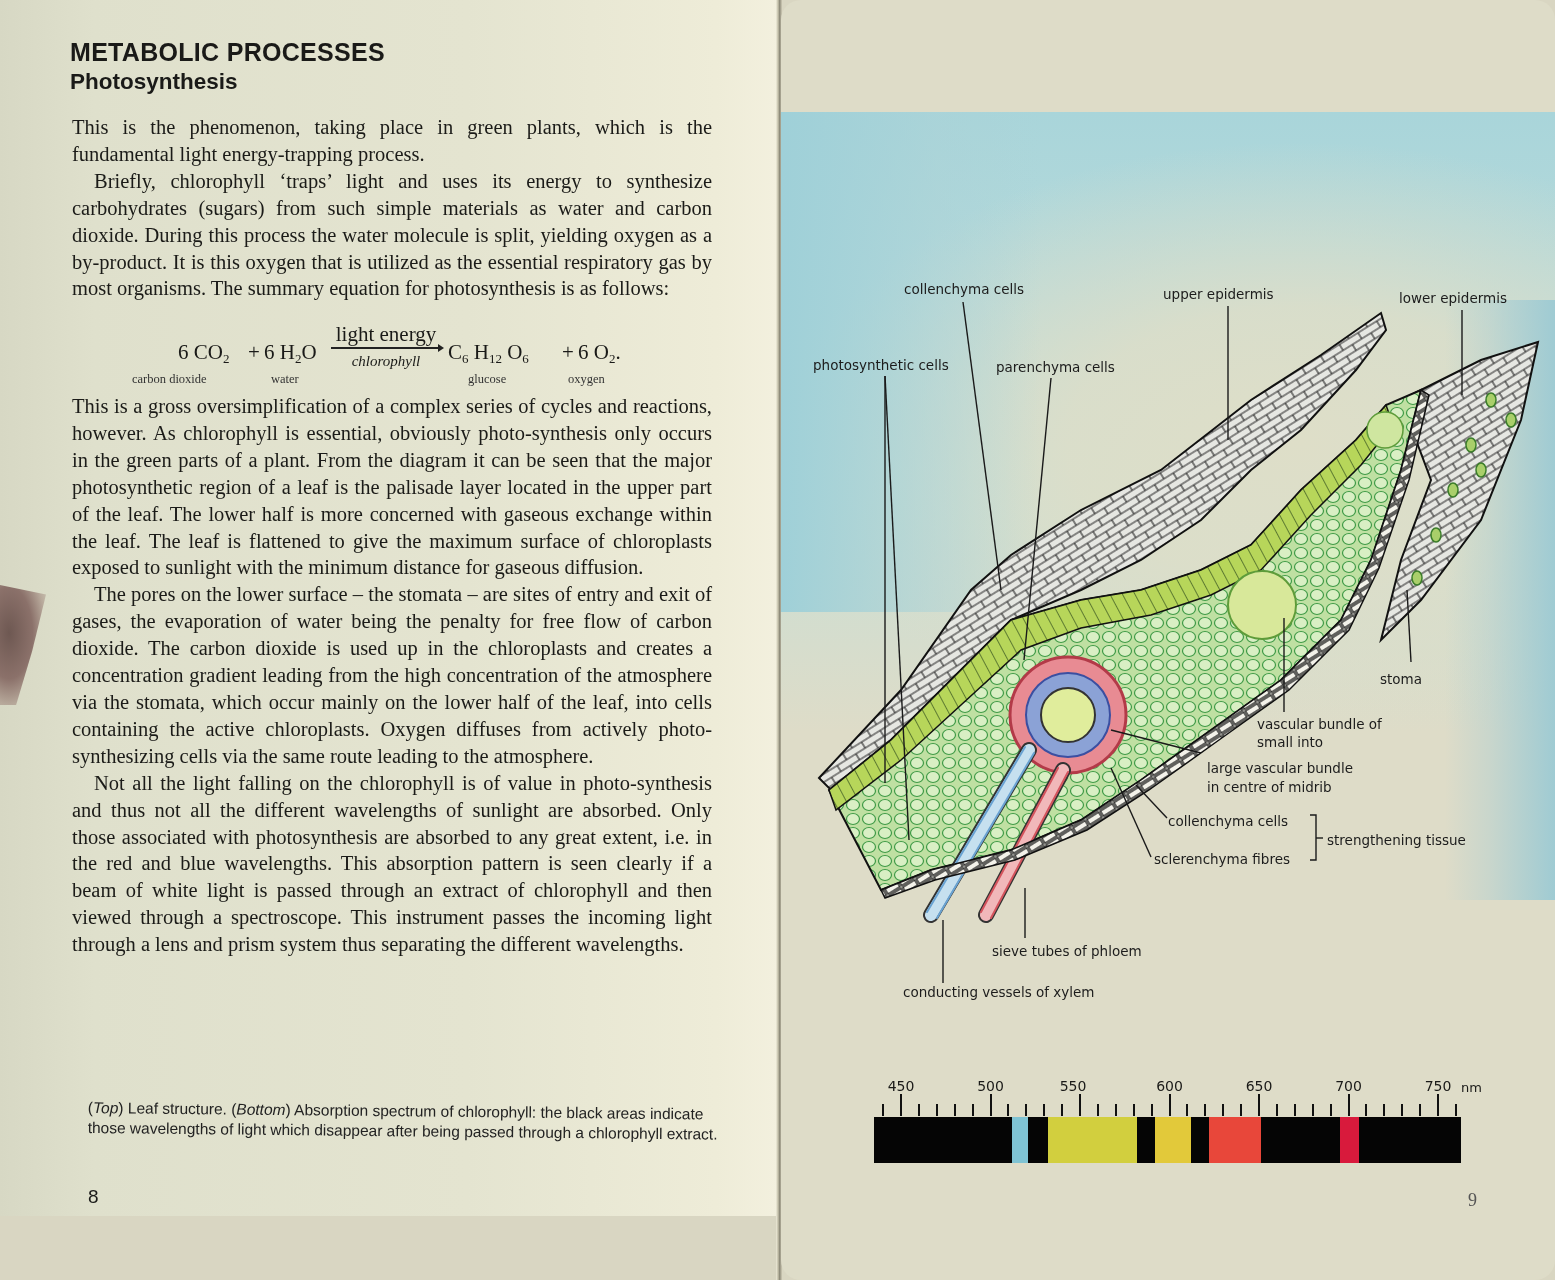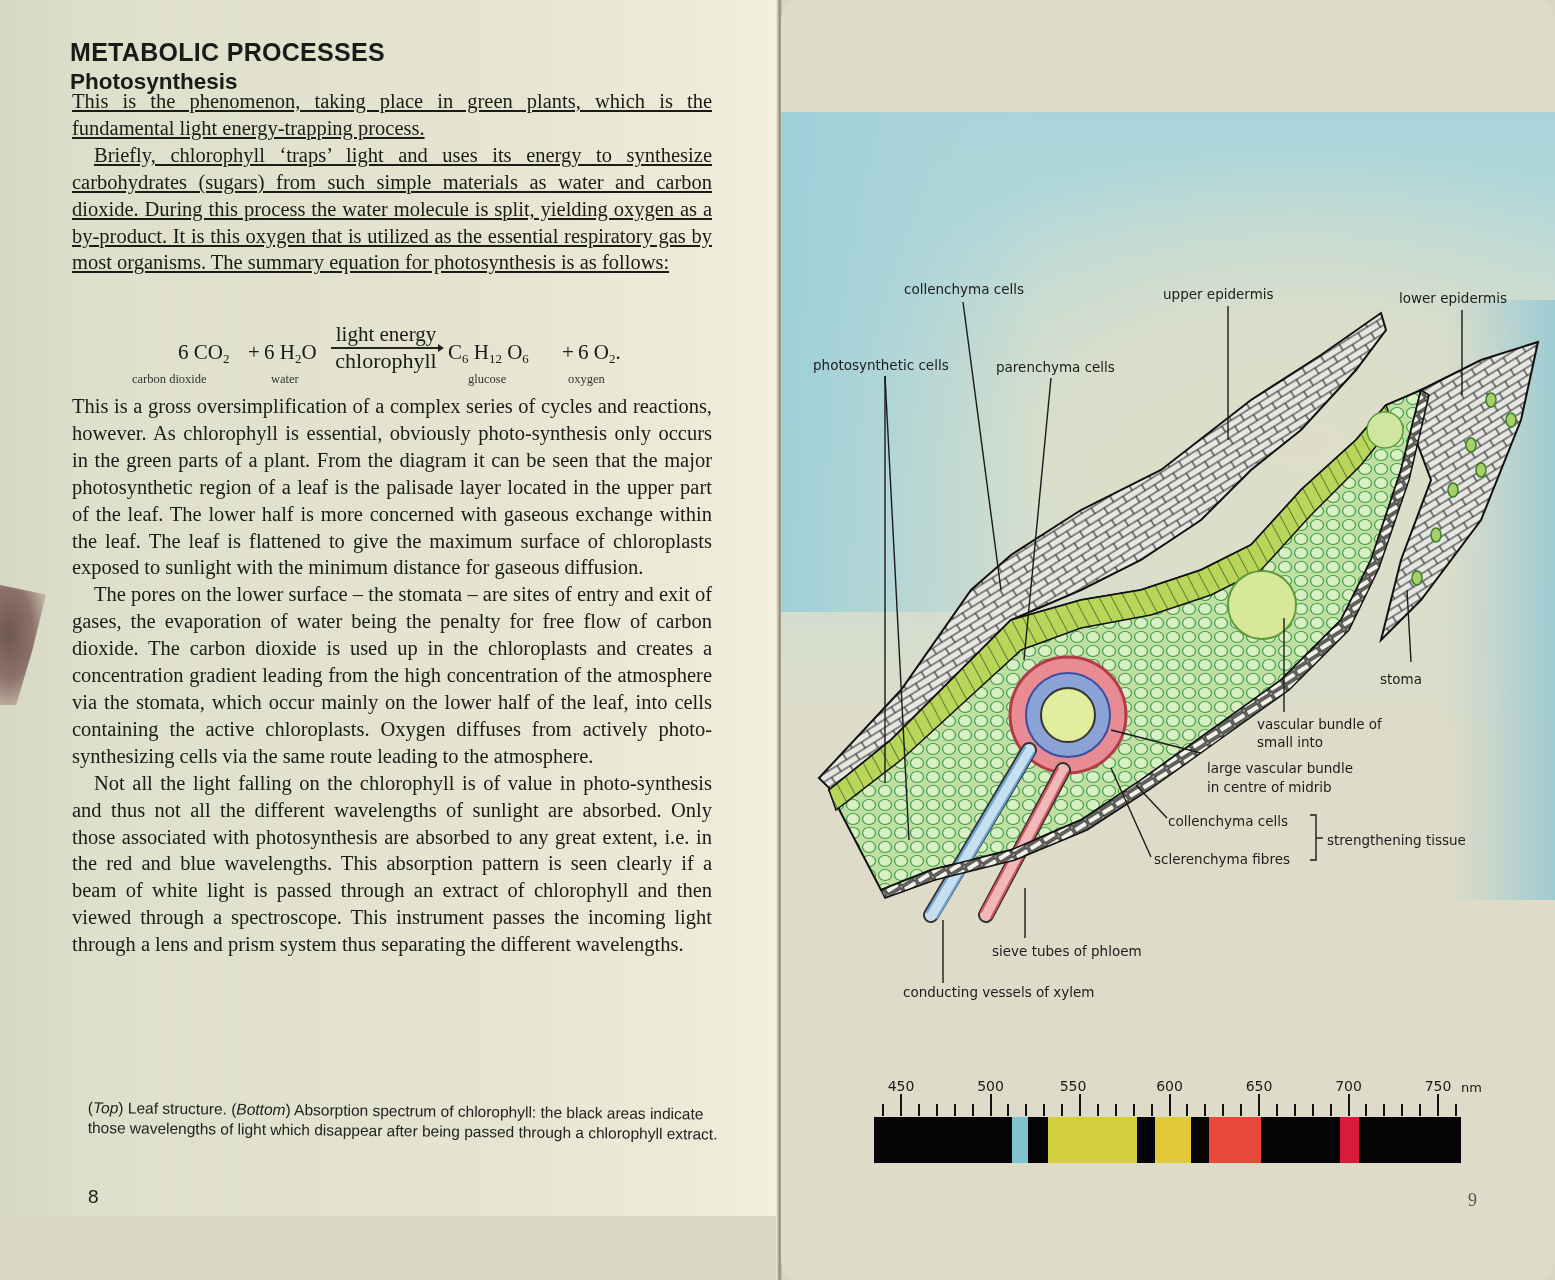--- a/index.html
+++ b/index.html
@@ -24,34 +24,34 @@
     position: absolute; left: 70px; top: 69px;
     font-family: "Liberation Sans", sans-serif; font-weight: bold; font-size: 22.5px;
   }
   .body-text {
     position: absolute; left: 72px; width: 640px;
     font-size: 20.5px; line-height: 26.9px; text-align: justify; text-align-last: left;
     color: #1b1b18;
   }
   .body-text p { margin: 0; }
   .body-text p.indent { text-indent: 22px; }
-  .block1 { top: 88px; text-decoration: underline; }
+  .block1 { top: 114px; }
   .block2 { top: 393px; }
 
   .equation {
     position: absolute; left: 130px; top: 322px; width: 520px; height: 70px;
     font-size: 21px;
   }
   .eq-part { position: absolute; top: 18px; white-space: nowrap; }
   .eq-part sub { font-size: 13px; vertical-align: -4px; }
   .eq-arrow-wrap { position: absolute; left: 199px; top: 0; width: 114px; text-align: center; }
   .eq-arrow-top { font-size: 21px; line-height: 24px; display: block; }
   .eq-arrow-line { display: block; height: 2px; background: #222; margin: 1px 2px; position: relative; }
   .eq-arrow-line::after { content: ""; position: absolute; right: -3px; top: -3px; border-left: 6px solid #222; border-top: 4px solid transparent; border-bottom: 4px solid transparent; }
-  .eq-arrow-bot { font-size: 22px; line-height: 22px; display: block; }
+  .eq-arrow-bot { font-size: 15px; line-height: 22px; display: block; font-style: italic; }
   .eq-label { position: absolute; top: 50px; font-size: 12.5px; color: #333; white-space: nowrap; }
 
   .caption {
     position: absolute; left: 88px; top: 1098px; width: 630px;
     font-family: "Liberation Sans", sans-serif; font-size: 15.5px; line-height: 20px; color: #222;
     transform: rotate(0.6deg); transform-origin: left top;
   }
   .caption em { font-style: italic; }
   .page-num-left { position: absolute; left: 88px; top: 1186px; font-family: "Liberation Sans", sans-serif; font-size: 19px; }
 

